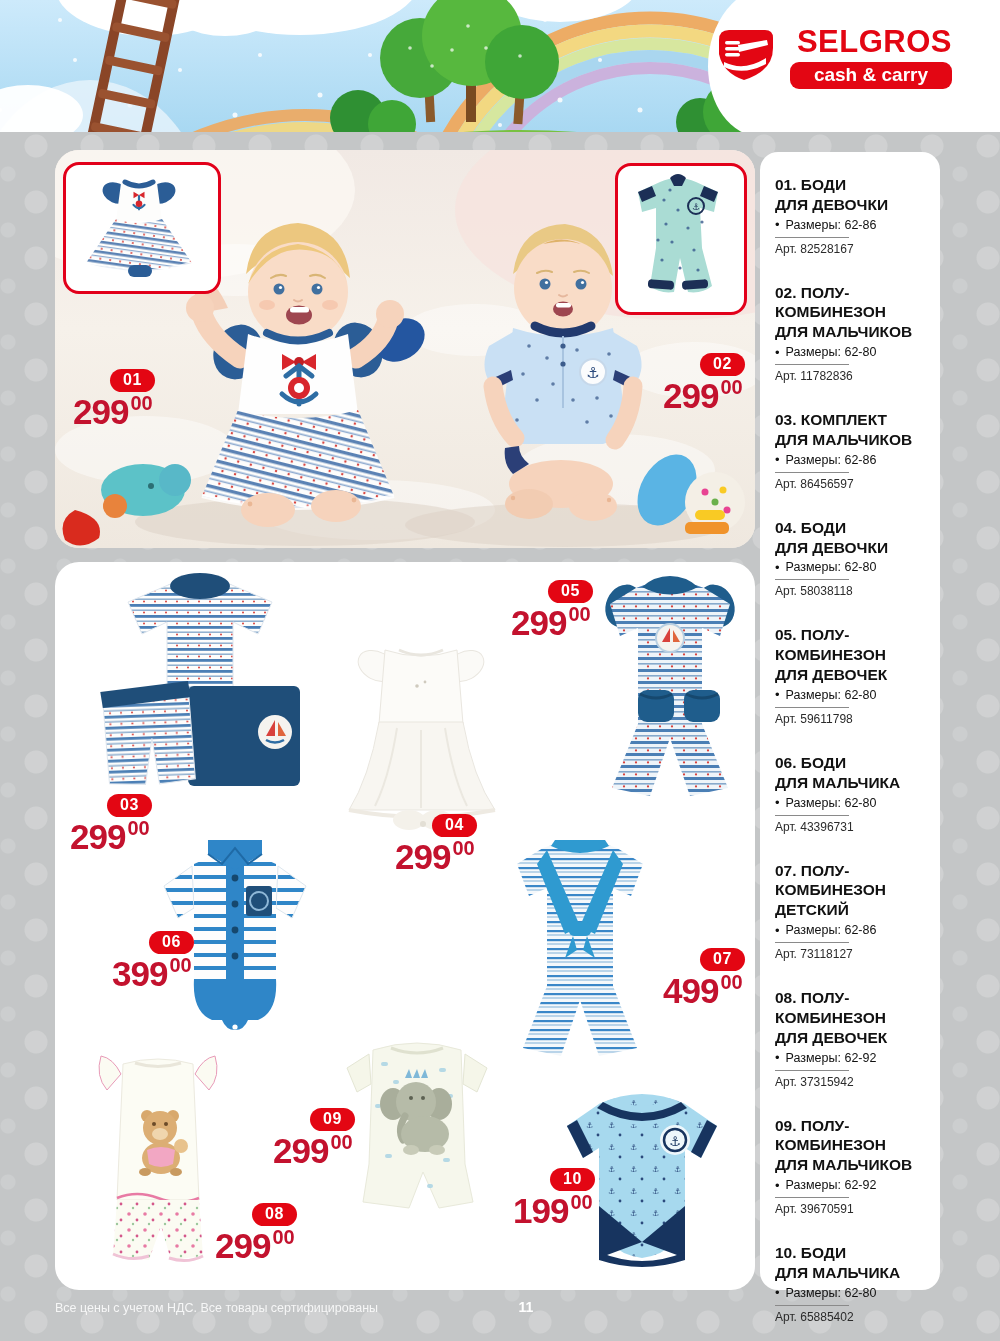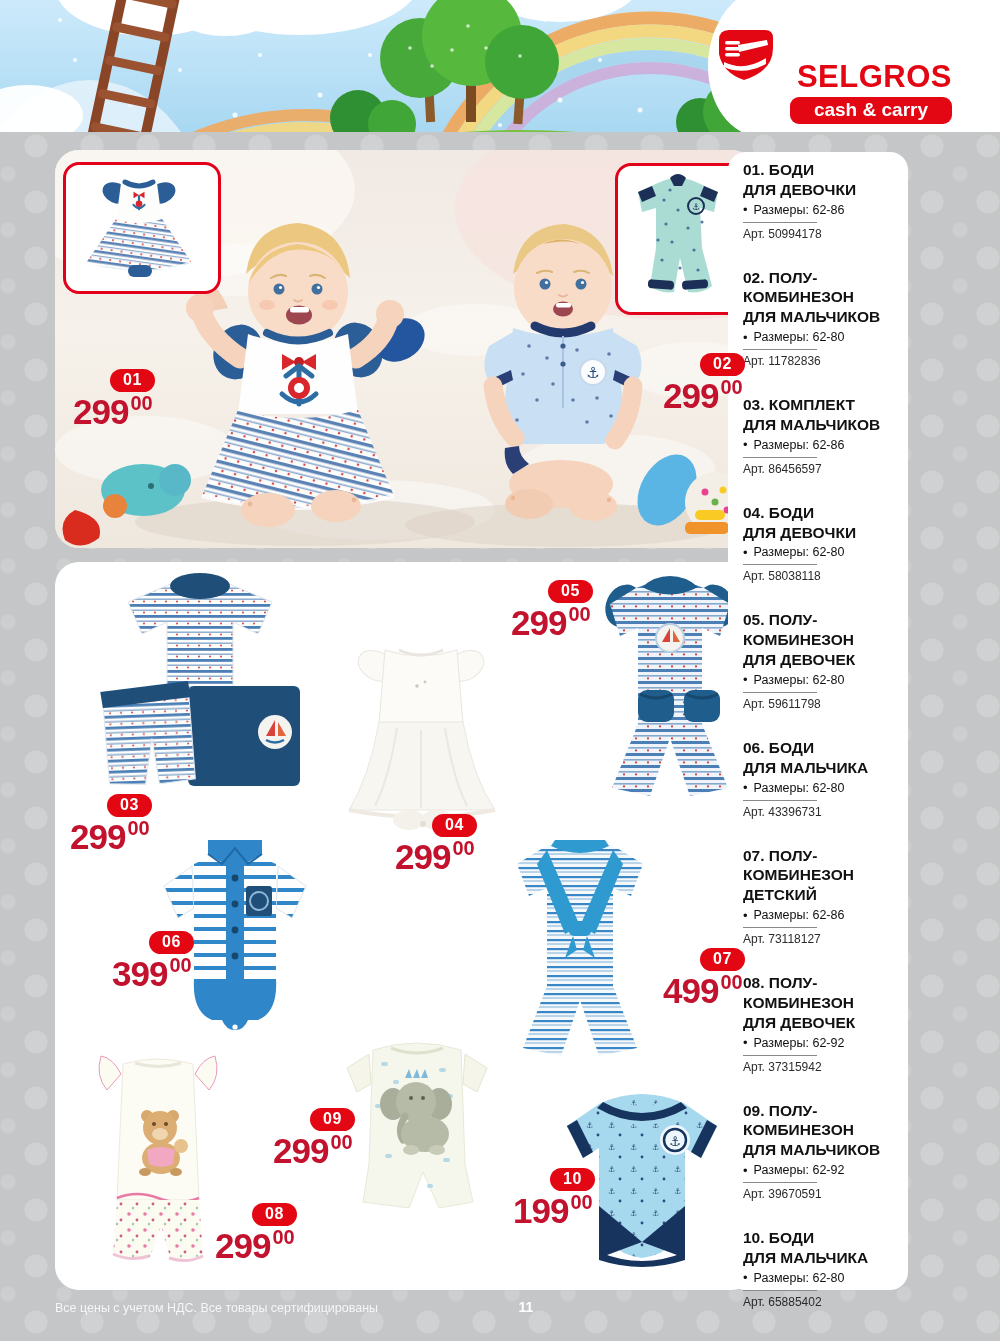--- a/index.html
+++ b/index.html
@@ -10,30 +10,30 @@
       radial-gradient(circle, rgba(255,255,255,.20) 0 11px, rgba(255,255,255,0) 12px),
       radial-gradient(circle, rgba(255,255,255,.14) 0 7px, rgba(255,255,255,0) 8px);
     background-size:56px 56px,56px 56px;
     background-position:8px 6px,36px 34px;}
   
   .banner{position:absolute;left:0;top:0;width:1000px;height:132px;overflow:hidden;}
   .logo-blob{position:absolute;right:0;top:-14px;width:292px;height:150px;background:#fff;
     border-top-left-radius:120px 150px;border-bottom-left-radius:95px 130px;}
   .logo-row{position:absolute;right:48px;top:40px;display:flex;align-items:flex-start;gap:14px;}
   .logo-text{display:flex;flex-direction:column;align-items:flex-end;}
-  .brand-name{color:#e30613;font-weight:bold;font-size:31px;letter-spacing:.5px;line-height:1;margin-top:35px;}
+  .brand-name{color:#e30613;font-weight:bold;font-size:31px;letter-spacing:.5px;line-height:1;}
   .brand-tag{margin-top:5px;background:#e30613;color:#fff;font-weight:bold;font-size:19px;
     padding:3px 24px 5px;border-radius:9px;line-height:1;}
   
   .hero-panel{position:absolute;left:55px;top:150px;width:700px;height:398px;border-radius:24px;
     overflow:hidden;background:#f4efe9;}
   .products-panel{position:absolute;left:55px;top:562px;width:700px;height:728px;border-radius:24px;
     background:#fff;overflow:hidden;}
-  .sidebar{position:absolute;left:728px;top:152px;width:180px;height:1138px;border-radius:18px;
-    background:#fff;box-sizing:border-box;padding:8px 12px 10px 15px;}
+  .sidebar{position:absolute;left:760px;top:152px;width:180px;height:1138px;border-radius:18px;
+    background:#fff;box-sizing:border-box;padding:23px 12px 10px 15px;}
   
   .inset{position:absolute;background:#fff;border:3px solid #e2001a;border-radius:16px;overflow:hidden;}
   .inset-1{left:8px;top:12px;width:152px;height:126px;}
   .inset-2{left:560px;top:13px;width:126px;height:146px;}
   
   .pg{position:absolute;display:flex;flex-direction:column;align-items:flex-start;z-index:5;}
   .badge{margin-left:37px;background:#e30613;color:#fff;font-weight:bold;font-size:16px;
     padding:2px 13px 3px;border-radius:13px;line-height:1.15;letter-spacing:.5px;}
   .price{margin-top:1px;color:#c3122e;font-weight:bold;line-height:1;white-space:nowrap;}
   .price .int{font-size:35px;letter-spacing:-1px;}
@@ -614,21 +614,21 @@
     <div class="sb-item">
       <div class="sb-name">
         <div>01. БОДИ</div>
           <div>ДЛЯ ДЕВОЧКИ</div>
       </div>
       <div class="sb-sizes">
           <span class="sb-bullet">•</span>
           <span>Размеры: 62-86</span>
         </div>
       <div class="sb-rule"></div>
-      <div class="sb-art">Арт. 50994178</div>
+      <div class="sb-art">Арт. 82528167</div>
     </div>
 
     <div class="sb-item">
       <div class="sb-name">
         <div>02. ПОЛУ-</div>
           <div>КОМБИНЕЗОН</div>
           <div>ДЛЯ МАЛЬЧИКОВ</div>
       </div>
       <div class="sb-sizes">
           <span class="sb-bullet">•</span>

